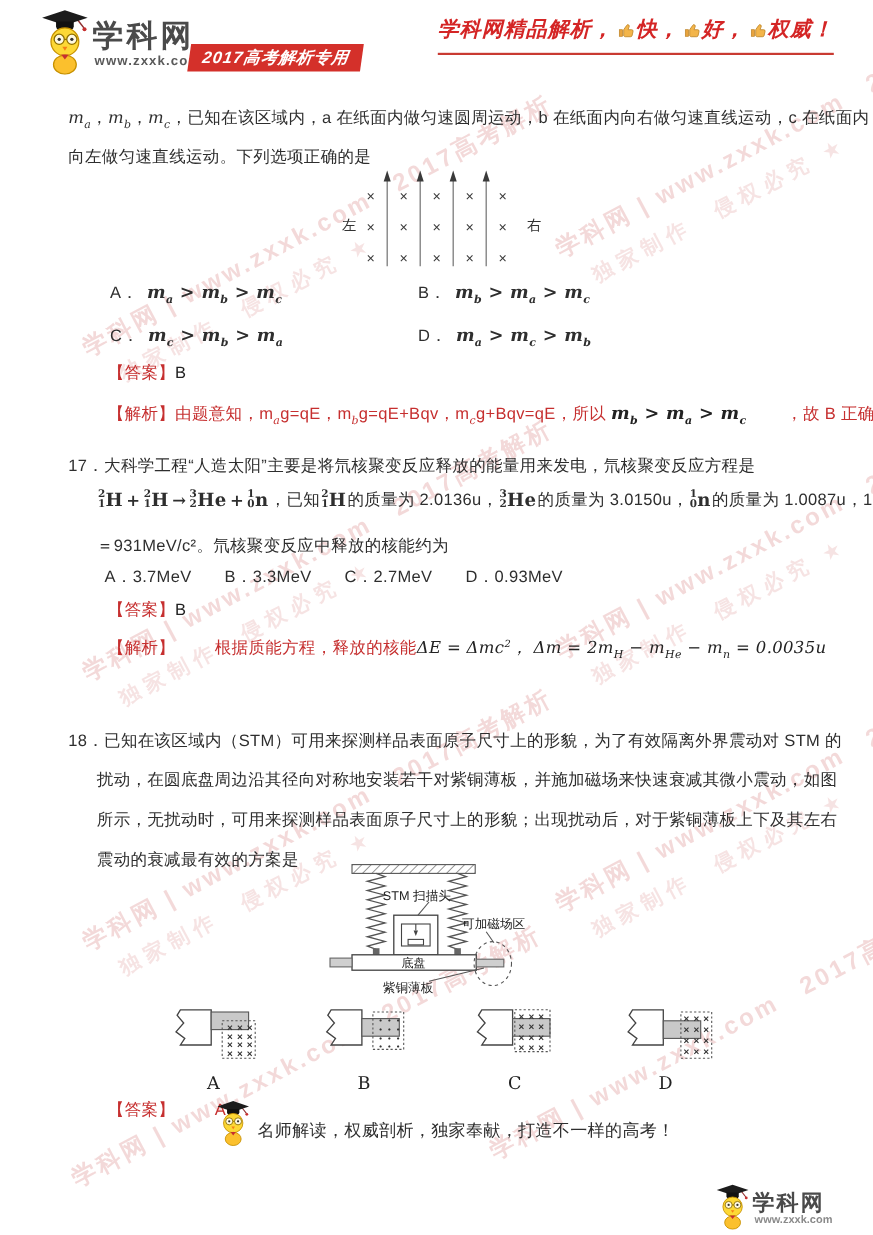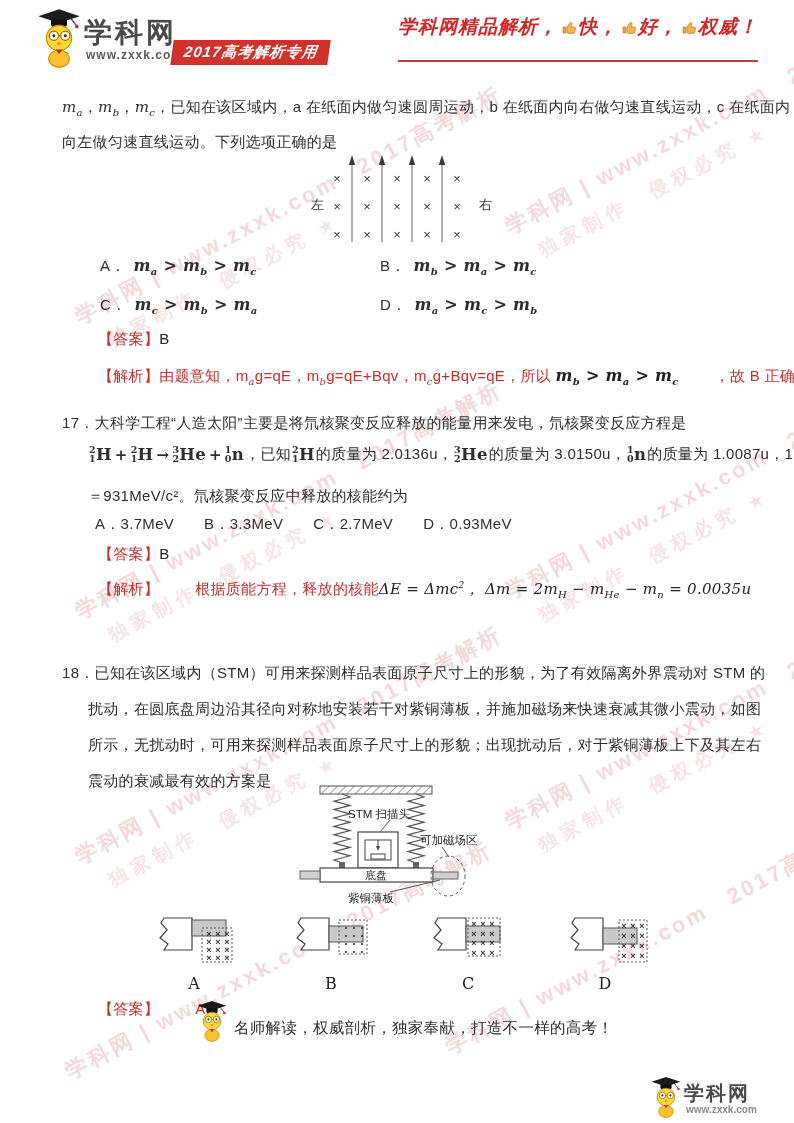--- a/index.html
+++ b/index.html
@@ -12,21 +12,21 @@
   .math sub,.ssub{font-family:"DejaVu Serif",serif;font-style:italic;font-size:10px;}
   .fbold{font-family:"DejaVu Serif",serif;font-style:italic;font-weight:bold;font-size:16px;text-align:center;}
   .fbold sub{font-size:10px;}
   .optlabel{font-size:15px;margin-right:8px;}
   
   .logo-name{position:absolute;left:84px;top:14px;font-size:28px;font-weight:bold;color:#4a4a4a;letter-spacing:3px;z-index:3;}
   .logo-url{position:absolute;left:86px;top:48px;font-size:12px;font-weight:bold;color:#5a5a5a;letter-spacing:1px;z-index:3;}
   .badge{position:absolute;left:172px;top:40px;background:#d4302a;color:#fff;font-size:15px;font-weight:bold;
          font-style:italic;padding:3px 12px;transform:skewX(-8deg);letter-spacing:1px;z-index:4;}
   .slogan{position:absolute;top:14px;right:36px;color:#d42525;font-size:19px;font-weight:bold;font-style:italic;
-          border-bottom:2px solid #c93a32;padding-bottom:20px;letter-spacing:1px;display:flex;align-items:center;z-index:3;}
+          border-bottom:2px solid #c93a32;padding-bottom:8px;letter-spacing:1px;display:flex;align-items:center;z-index:3;}
   .slogan-sub{position:absolute;top:50px;right:40px;font-size:15px;font-weight:bold;color:#4a4a4a;letter-spacing:2px;z-index:3;}
   .thumb{margin:0 1px 0 4px;}
   
   .wm{position:absolute;transform:rotate(-28deg);transform-origin:0 0;z-index:1;pointer-events:none;
       font-weight:bold;white-space:nowrap;}
   .wm .l1{font-size:22px;letter-spacing:3px;color:rgba(214,128,128,.30);}
   .wm .l2{font-size:19px;letter-spacing:6px;color:rgba(214,128,128,.22);margin-top:8px;margin-left:18px;}
   
   .eq{display:flex;align-items:center;font-size:15px;}
   .nuc{display:inline-flex;align-items:center;margin:0 1px;}

